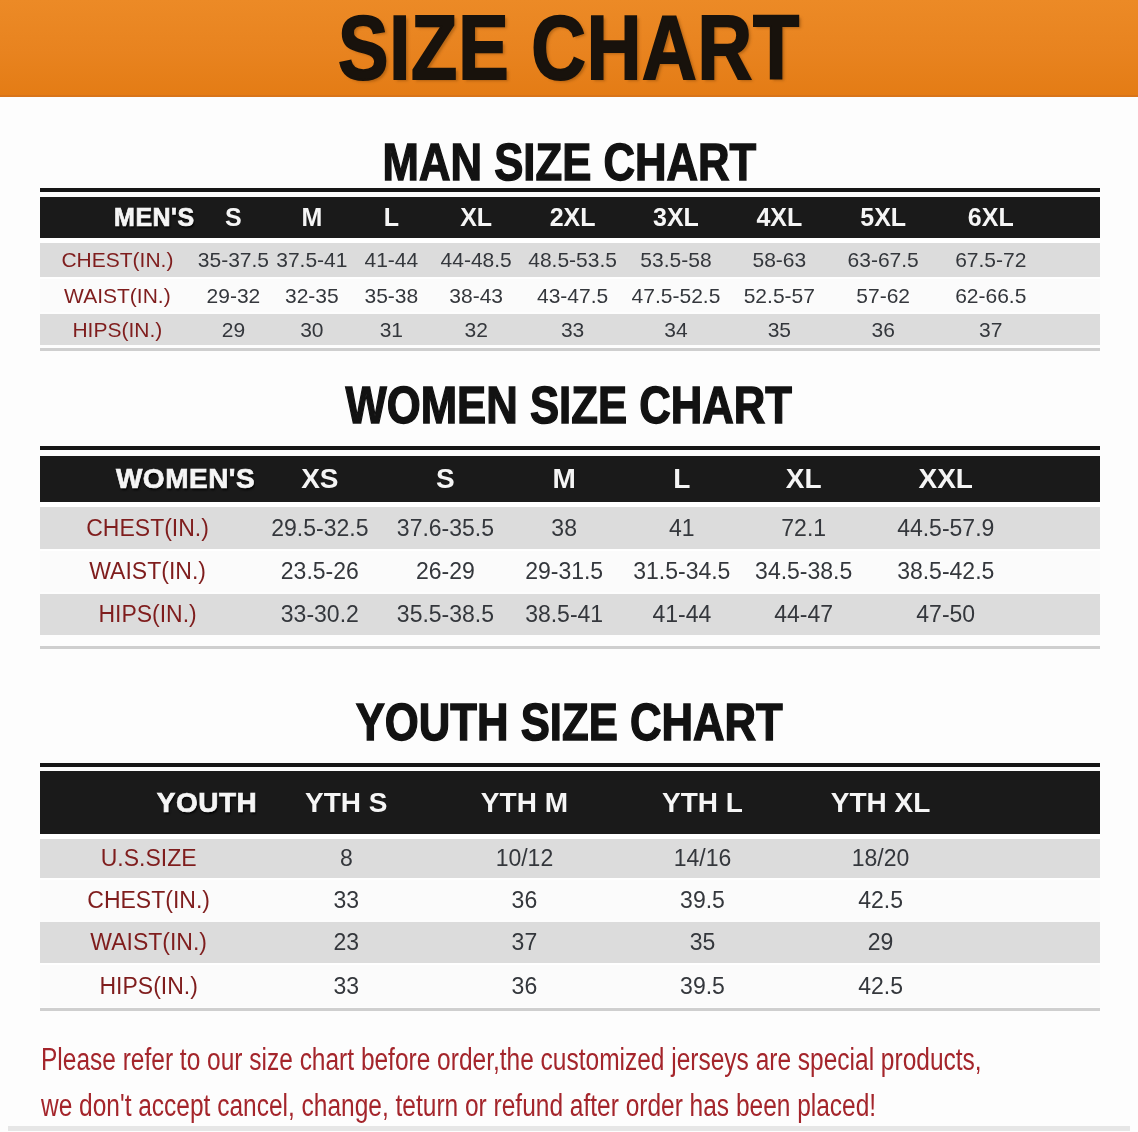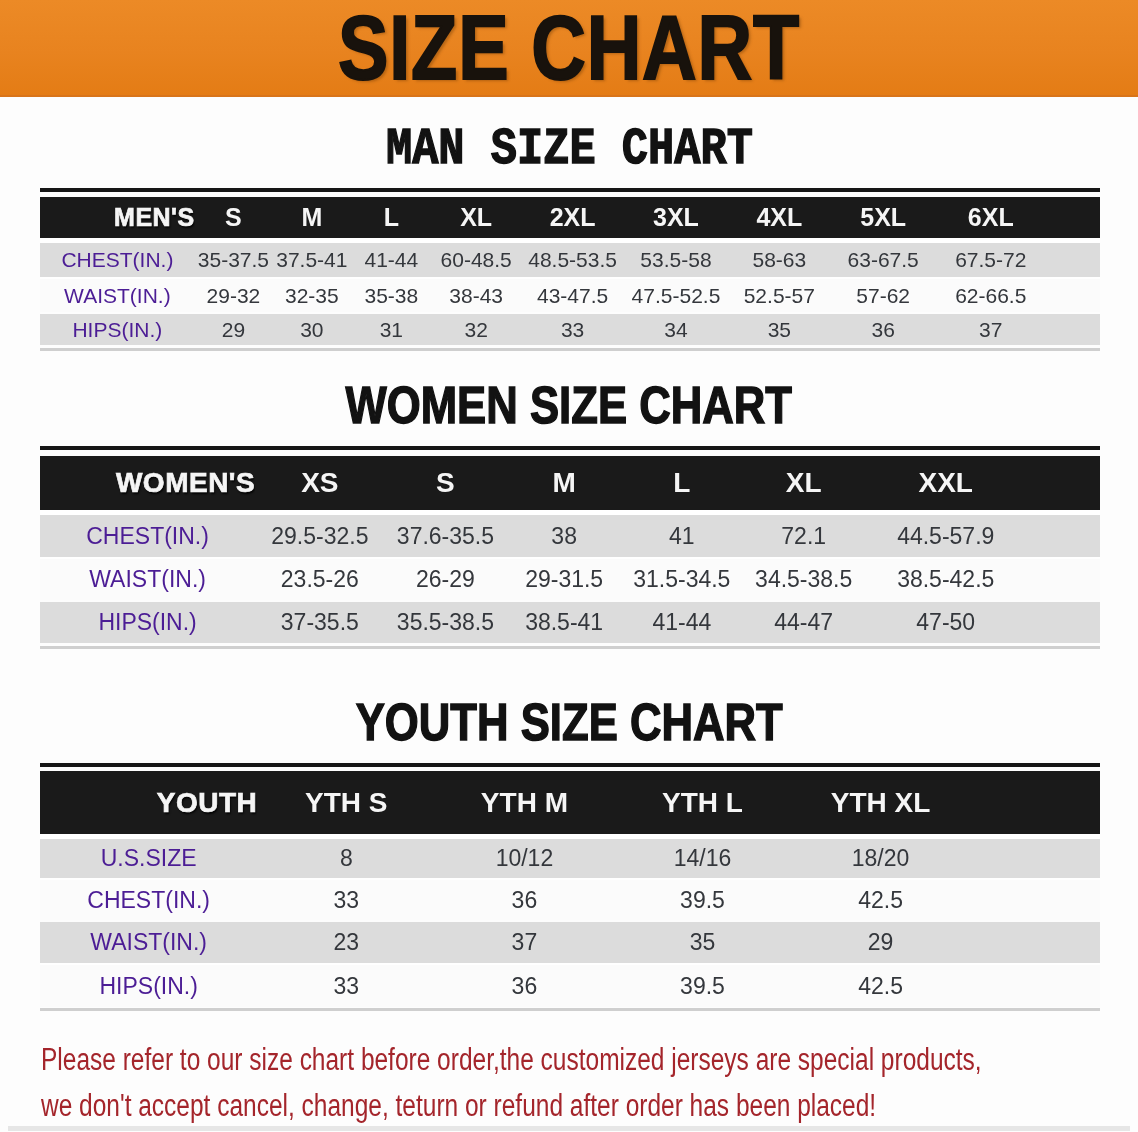--- a/index.html
+++ b/index.html
@@ -25,21 +25,21 @@
   
   .section-heading {
     position:absolute; left:0; width:1138px; text-align:center;
     font-size:52px; font-weight:800; line-height:1; color:#121212;
     letter-spacing:0px;
   }
   .section-heading > span {
     display:inline-block; transform:scaleX(0.84); transform-origin:center;
     -webkit-text-stroke:1.4px #121212;
   }
-  #men-heading   { top:124px;font-family:Liberation Mono, monospace; }
+  #men-heading   { top:136px; }
   #women-heading { top:379px; }
   #youth-heading { top:696px; }
   
   .topline   { position:absolute; left:40px; width:1060px; height:4px; background:#161616; }
   .bottomline{ position:absolute; left:40px; width:1060px; height:3px; background:#CFCFCF; }
   #men-topline    { top:188px; }  #men-bottomline   { top:348px; }
   #women-topline  { top:446px; }  #women-bottomline { top:646px; }
   #youth-topline  { top:763px; }  #youth-bottomline { top:1008px; }
   .bottom-edge { position:absolute; top:1126px; left:8px; width:1122px; height:5px;
                  background:#E2E2E2; opacity:.85; }
@@ -54,26 +54,26 @@
   .size-table td {
     padding:0; text-align:center; vertical-align:middle;
     white-space:nowrap; overflow:hidden;
   }
   tr.hdr td { background:#1A1A1A; color:#F5F5F5; font-weight:700; }
   tr.hdr td.group {
     text-align:right; padding-left:20px; font-weight:800; letter-spacing:.5px;
     -webkit-text-stroke:.7px #F5F5F5; text-shadow:1px 2px 2px rgba(0,0,0,.9);
   }
   #men-table   tr.hdr { height:41px; }  #men-table   tr.hdr td { font-size:25px; } #men-table   td.group { font-size:31px; }
-  #women-table tr.hdr { height:54px; }  #women-table tr.hdr td { font-size:28px; } #women-table td.group { font-size:32px; }
+  #women-table tr.hdr { height:46px; }  #women-table tr.hdr td { font-size:28px; } #women-table td.group { font-size:32px; }
   #youth-table tr.hdr { height:63px; }  #youth-table tr.hdr td { font-size:28px; } #youth-table td.group { font-size:31px; }
   tr.r-gray  td { background:#DCDCDC; }
   tr.r-white td { background:#FBFBFB; }
   tr.body td { color:#34373C; }
-  tr.body td.rowlabel { color:#4c1d95;margin-left:9px; }
+  tr.body td.rowlabel { color:#7f1d1d;margin-left:9px; }
   tr.body.first td { border-top:5px solid #FFFFFF; }
   tr.body.next  td { border-top:2px solid rgba(255,255,255,.92); }
   #men-table   tr.body td { font-size:21px; }
   #women-table tr.body td { font-size:23px; }
   #youth-table tr.body td { font-size:23px; }
   #men-table   tr.m1 { height:39px; } #men-table tr.m2 { height:35px; } #men-table tr.m3 { height:33px; }
   #women-table tr.w1 { height:47px; } #women-table tr.w2 { height:43px; } #women-table tr.w3 { height:43px; }
   #youth-table tr.y1 { height:44px; } #youth-table tr.y2 { height:42px; } #youth-table tr.y3 { height:43px; } #youth-table tr.y4 { height:44px; }
   
   .footer-line {
@@ -122,21 +122,21 @@
     <td>4XL</td>
     <td>5XL</td>
     <td>6XL</td>
     <td></td>
   </tr>
   <tr class="body first r-gray m1">
     <td class="rowlabel">CHEST(IN.)</td>
     <td>35-37.5</td>
     <td>37.5-41</td>
     <td>41-44</td>
-    <td>60-48.5</td>
+    <td>44-48.5</td>
     <td>48.5-53.5</td>
     <td>53.5-58</td>
     <td>58-63</td>
     <td>63-67.5</td>
     <td>67.5-72</td>
     <td></td>
   </tr>
   <tr class="body next r-white m2">
     <td class="rowlabel">WAIST(IN.)</td>
     <td>29-32</td>
@@ -208,21 +208,21 @@
     <td>23.5-26</td>
     <td>26-29</td>
     <td>29-31.5</td>
     <td>31.5-34.5</td>
     <td>34.5-38.5</td>
     <td>38.5-42.5</td>
     <td></td>
   </tr>
   <tr class="body next r-gray w3">
     <td class="rowlabel">HIPS(IN.)</td>
-    <td>37-35.5</td>
+    <td>33-30.2</td>
     <td>35.5-38.5</td>
     <td>38.5-41</td>
     <td>41-44</td>
     <td>44-47</td>
     <td>47-50</td>
     <td></td>
   </tr>
 </tbody>
   </table>
 <div class="bottomline" id="women-bottomline"></div>

